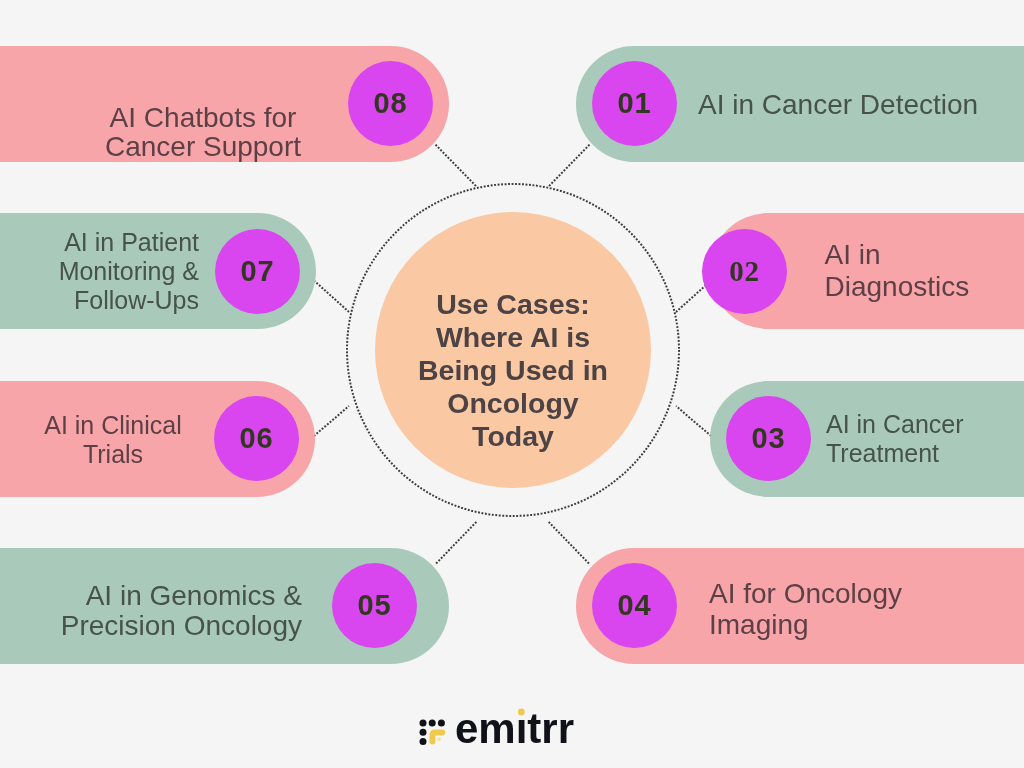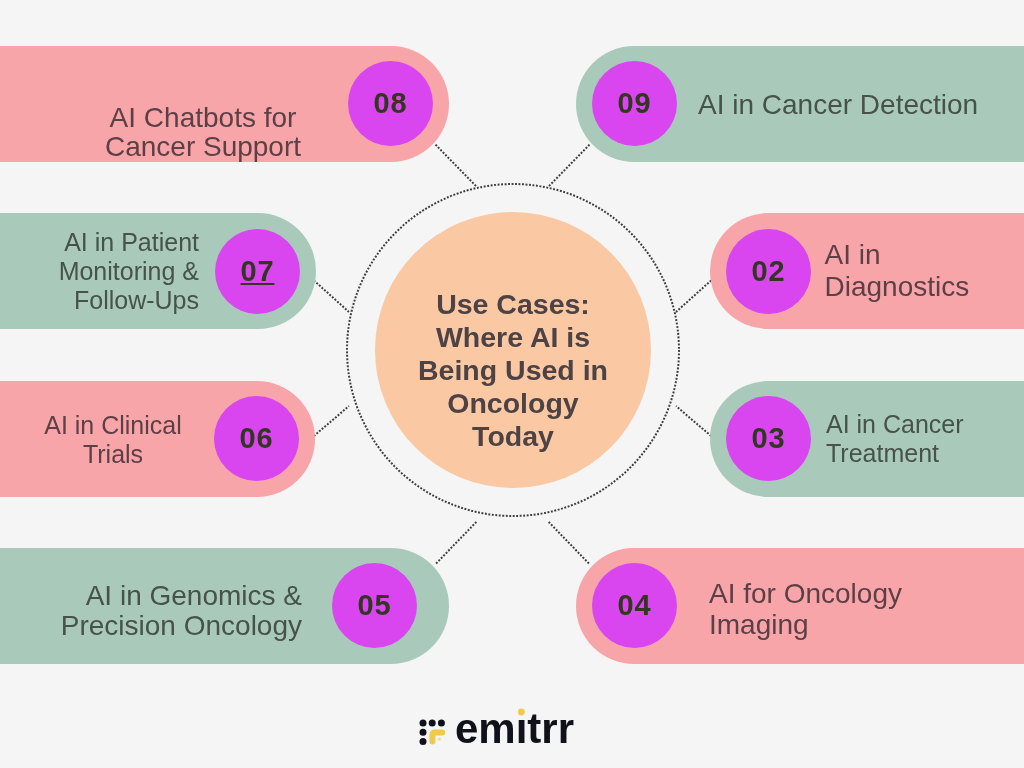--- a/index.html
+++ b/index.html
@@ -43,25 +43,25 @@
 <div class="bar pink barL" style="left:0;top:45.5px;width:449px;"></div>
 <div class="bar green barL" style="left:0;top:213px;width:316px;"></div>
 <div class="bar pink barL" style="left:0;top:380.5px;width:315px;"></div>
 <div class="bar green barL" style="left:0;top:547.5px;width:449px;"></div>
 <div class="bar green barR" style="left:576px;top:45.5px;width:448px;"></div>
 <div class="bar pink barR" style="left:710px;top:213px;width:314px;"></div>
 <div class="bar green barR" style="left:710px;top:380.5px;width:314px;"></div>
 <div class="bar pink barR" style="left:576px;top:547.5px;width:448px;"></div>
 
 <div class="circ" style="left:348px;top:61px;">08</div>
-<div class="circ" style="left:215px;top:228.5px;text-decoration:underline;">07</div>
+<div class="circ" style="left:215px;top:228.5px;">07</div>
 <div class="circ" style="left:214px;top:396px;">06</div>
 <div class="circ" style="left:332px;top:563px;">05</div>
-<div class="circ" style="left:592px;top:61px;">09</div>
-<div class="circ" style="left:726px;top:228.5px;">02</div>
+<div class="circ" style="left:592px;top:61px;">01</div>
+<div class="circ" style="left:702px;top:228.5px;font-family:Liberation Serif, serif;">02</div>
 <div class="circ" style="left:726px;top:396px;">03</div>
 <div class="circ" style="left:592px;top:563px;">04</div>
 
 <div class="txt tpink f28" style="left:43px;top:72.5px;width:320px;text-align:center;line-height:29px;margin-top:30px;">AI Chatbots for<br>Cancer Support</div>
 <div class="txt tgreen f25" style="left:0;top:228.25px;width:199px;text-align:right;">AI in Patient<br>Monitoring &amp;<br>Follow-Ups</div>
 <div class="txt tpink f25" style="left:0;top:410.5px;width:210px;text-align:center;padding-left:8px;">AI in Clinical<br>Trials</div>
 <div class="txt tgreen f28" style="left:0;top:580.9px;width:302px;text-align:right;line-height:30px;">AI in Genomics &amp;<br>Precision Oncology</div>
 <div class="txt tgreen f28" style="left:698px;top:88px;">AI in Cancer Detection</div>
 <div class="txt tpink f28" style="left:824.5px;top:238.8px;line-height:32px;">AI in<br>Diagnostics</div>
 <div class="txt tgreen f25" style="left:826px;top:409.5px;">AI in Cancer<br>Treatment</div>

